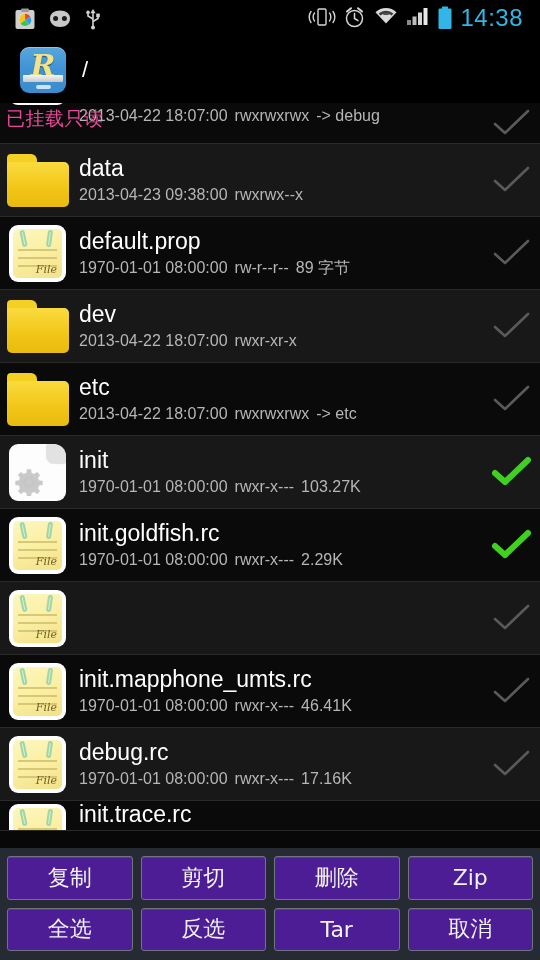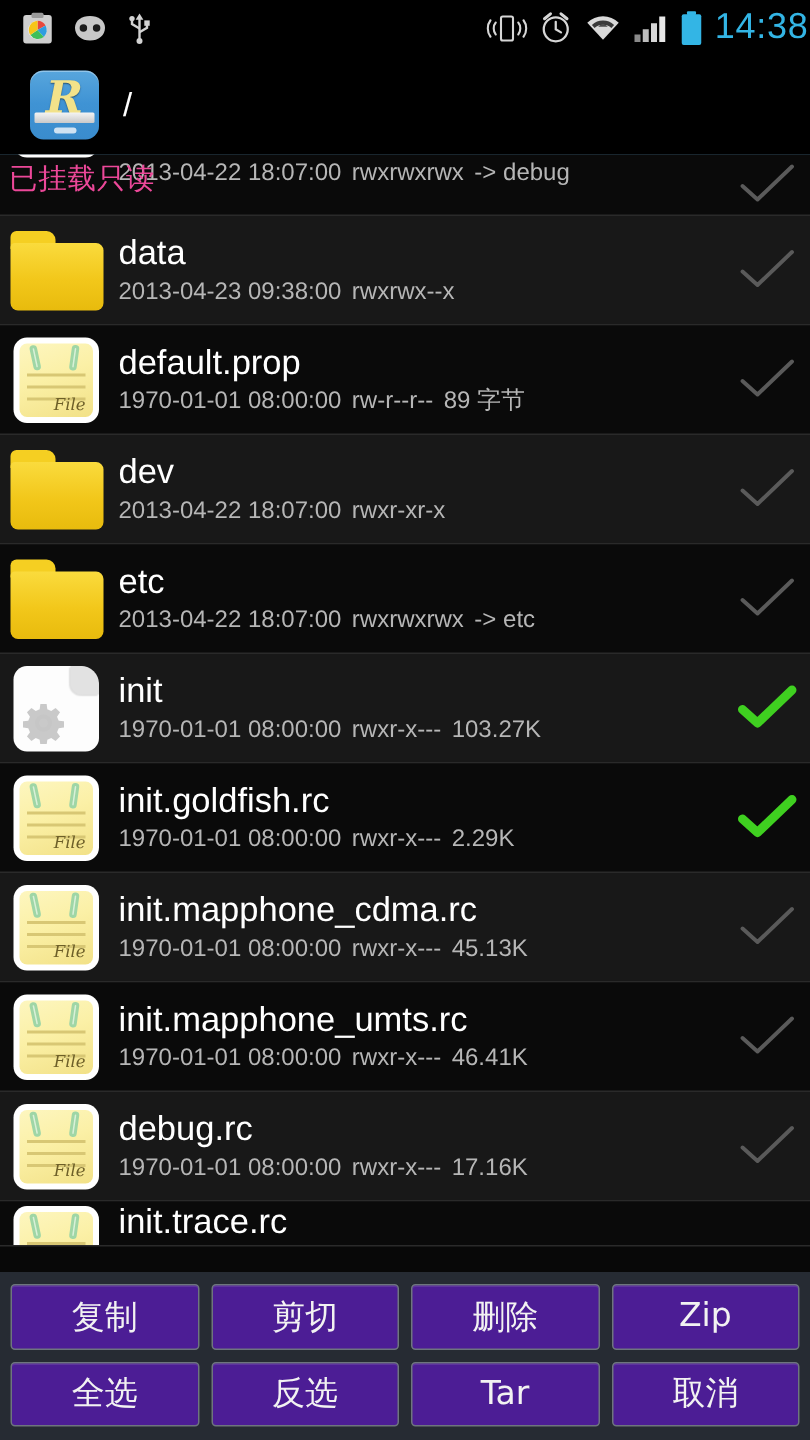--- a/index.html
+++ b/index.html
@@ -10,21 +10,21 @@
     overflow: hidden;
   }
   #app { position: relative; width: 540px; height: 960px; background: #000; }
 
   
   .statusbar {
     position: absolute; top: 0; left: 0; width: 540px; height: 37px;
     background: #000; display: flex; align-items: center;
   }
   .sb-left { display: flex; align-items: center; gap: 11px; padding-left: 14px; }
-  .sb-right { margin-left: auto; display: flex; align-items: center; gap: 7px; padding-right: 1px; }
+  .sb-right { margin-left: auto; display: flex; align-items: flex-start; gap: 7px; padding-right: 17px; }
   .sb-icon { display: block; }
   .sb-clock {
     color: #33b5e5; font-size: 24px; letter-spacing: .5px;
     font-family: "Liberation Sans", sans-serif; line-height: 1; padding-bottom: 2px;
   }
 
   
   .titlebar {
     position: absolute; top: 37px; left: 0; width: 540px; height: 66px;
     background: #000; display: flex; align-items: center; padding-left: 20px;
@@ -377,24 +377,20 @@
             <div class="paper">
               <div class="clipL"></div>
               <div class="clipR"></div>
               <div class="ln ln1"></div>
               <div class="ln ln2"></div>
               <div class="ln ln3"></div>
               <div class="ftxt">File</div>
             </div>
           </div>
         </div>
-        <div class="meta">
-          <div class="fname">init.mapphone_cdma.rc</div>
-          <div class="finfo"><span>1970-01-01 08:00:00</span><span class="sep"></span><span>rwxr-x---</span><span class="sep"></span><span>45.13K</span></div>
-        </div>
         <svg class="check" viewBox="0 0 40 32">
           <path d="M3 17 L13 26 L36 4" fill="none" stroke="#5a5a5a" stroke-width="2.6" stroke-linecap="round" stroke-linejoin="round"></path>
         </svg>
       </div>
       <div class="row odd">
         <div class="icon-wrap">
           <div class="ic-note">
             <div class="paper">
               <div class="clipL"></div>
               <div class="clipR"></div>

